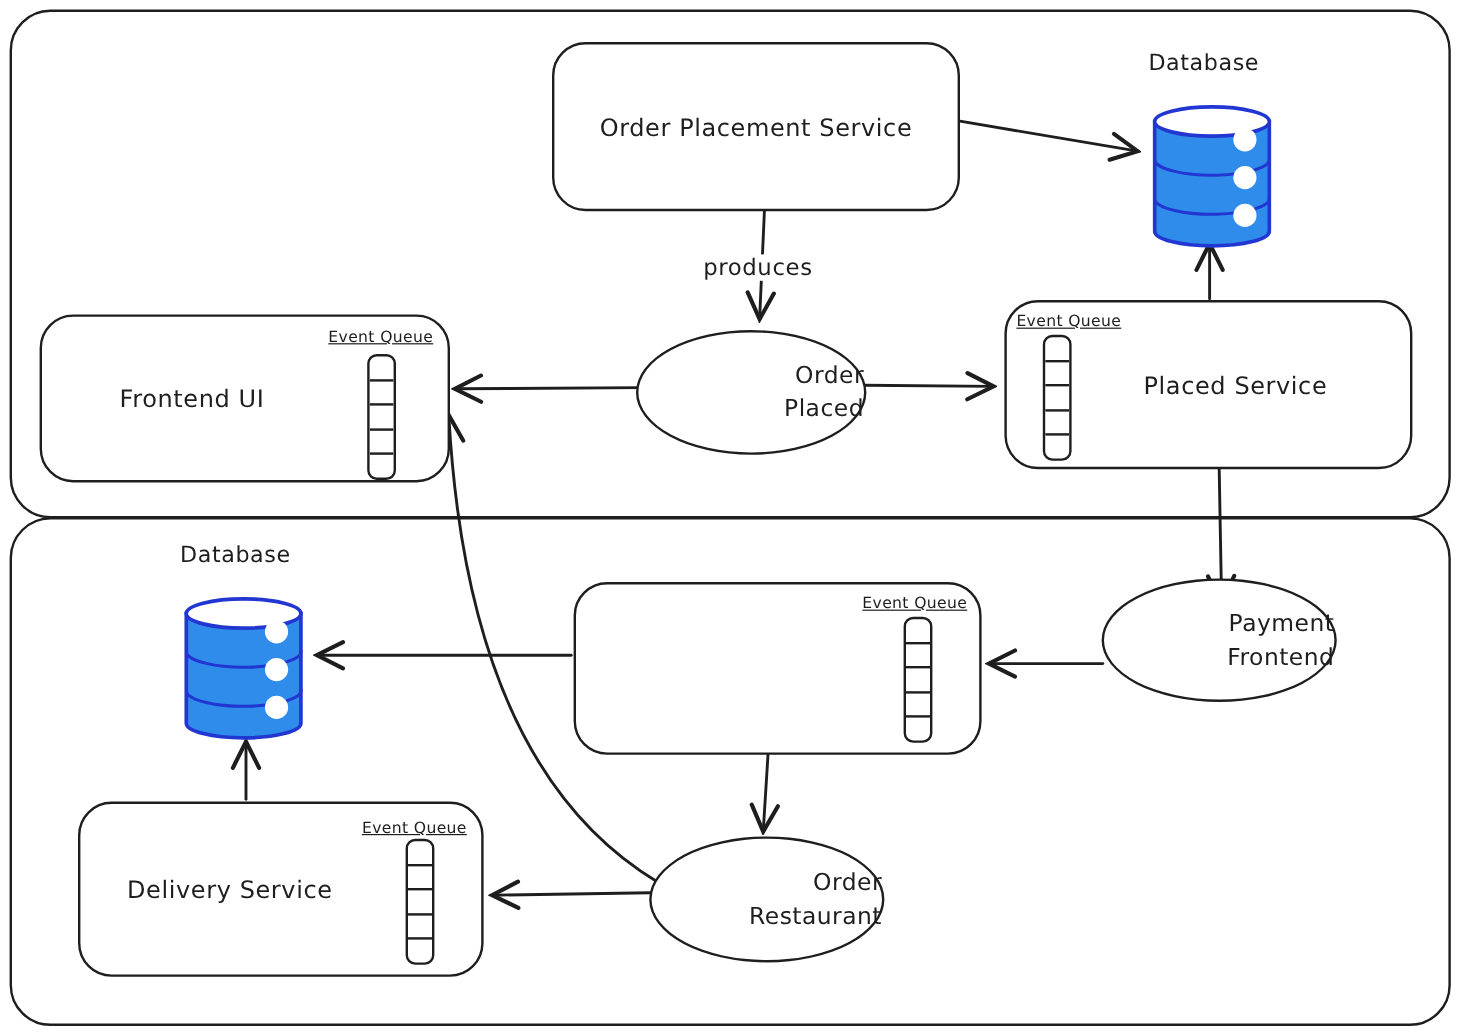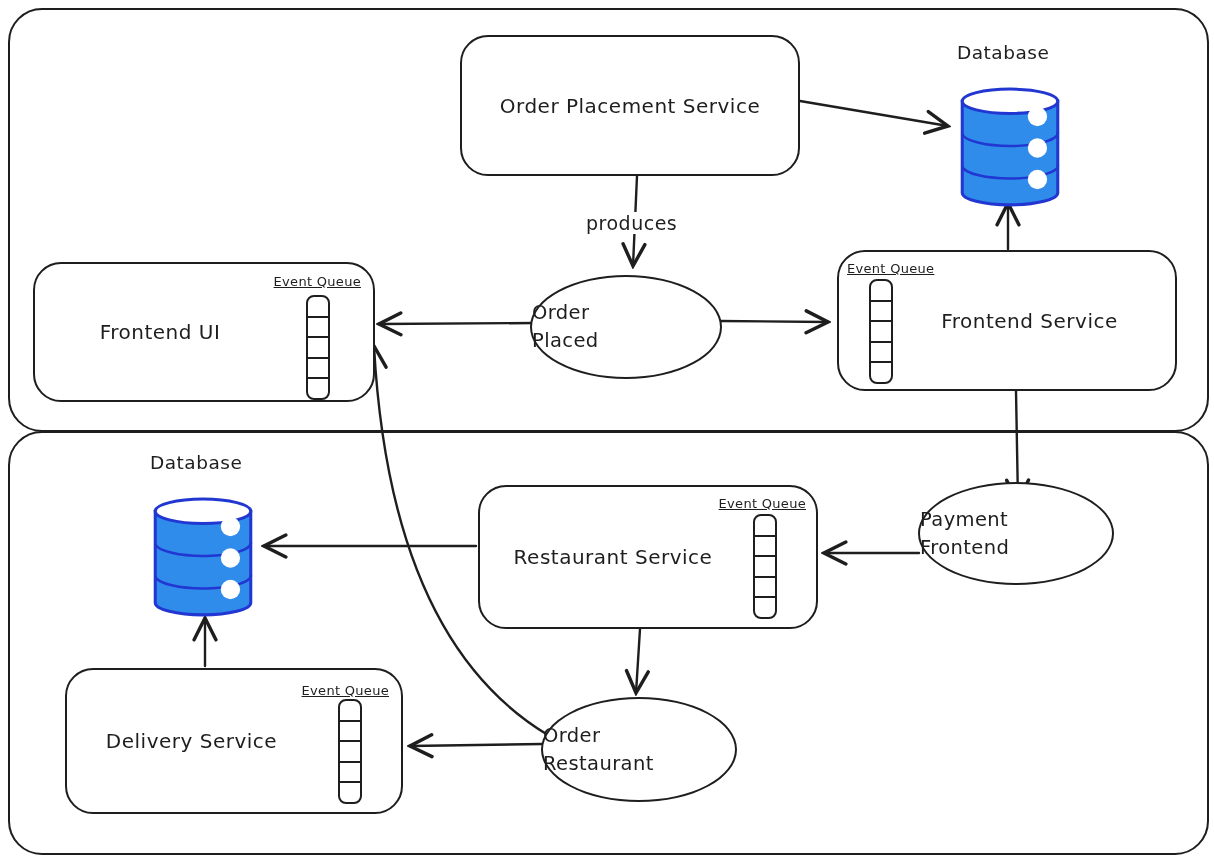--- a/index.html
+++ b/index.html
@@ -19,21 +19,21 @@
   .node-label{font-size:20px;letter-spacing:0.5px;white-space:nowrap;}
   .queue{
     position:absolute;width:24px;height:105px;border:2px solid #1e1e1e;border-radius:8px;
     display:flex;flex-direction:column;overflow:hidden;background:#fff;box-sizing:border-box;
   }
   .queue-cell{flex:1;border-top:2px solid #1e1e1e;}
   .queue-cell:first-child{border-top:none;}
   .queue-label{position:absolute;font-size:13px;letter-spacing:0.3px;white-space:nowrap;text-decoration:underline;}
   .ellipse{
     position:absolute;background:#ffffff;border:2.5px solid #1e1e1e;border-radius:50%;
-    display:flex;flex-direction:column;align-items:flex-start;justify-content:center;z-index:10;box-sizing:border-box;
+    display:flex;flex-direction:column;align-items:flex-end;justify-content:center;z-index:10;box-sizing:border-box;
     text-align:center;
   }
   .ellipse .line{font-size:19.5px;line-height:1.42;letter-spacing:0.4px;}
   .db{position:absolute;display:flex;flex-direction:column;align-items:flex-start;z-index:10;gap:18px;}
   .db-label{font-size:18.5px;letter-spacing:0.5px;margin-bottom:4px;}
   .edge-label{
     position:absolute;z-index:8;background:#ffffff;font-size:19px;letter-spacing:0.5px;
     padding:0 4px;
   }
 </style>
@@ -75,33 +75,32 @@
     <div class="queue" style="left:271px;top:31px;">
       <div class="queue-cell"></div>
       <div class="queue-cell"></div>
       <div class="queue-cell"></div>
       <div class="queue-cell"></div>
       <div class="queue-cell"></div>
     </div>
   </div>
 
   <div class="node-box" style="left:837px;top:250px;width:340px;height:141px;">
-    <span class="node-label" style="margin-left:45px;">Frontend Service</span>
+    <span class="node-label" style="margin-left:45px;">Placed Service</span>
     <span class="queue-label" style="left:8px;top:9px;">Event Queue</span>
     <div class="queue" style="left:30px;top:27px;">
       <div class="queue-cell"></div>
       <div class="queue-cell"></div>
       <div class="queue-cell"></div>
       <div class="queue-cell"></div>
       <div class="queue-cell"></div>
     </div>
   </div>
 
   <div class="node-box" style="left:478px;top:485px;width:340px;height:144px;">
-    <span class="node-label" style="margin-right:70px;">Restaurant Service</span>
     <span class="queue-label" style="right:10px;top:9px;">Event Queue</span>
     <div class="queue" style="left:273px;top:27px;">
       <div class="queue-cell"></div>
       <div class="queue-cell"></div>
       <div class="queue-cell"></div>
       <div class="queue-cell"></div>
       <div class="queue-cell"></div>
     </div>
   </div>
 

